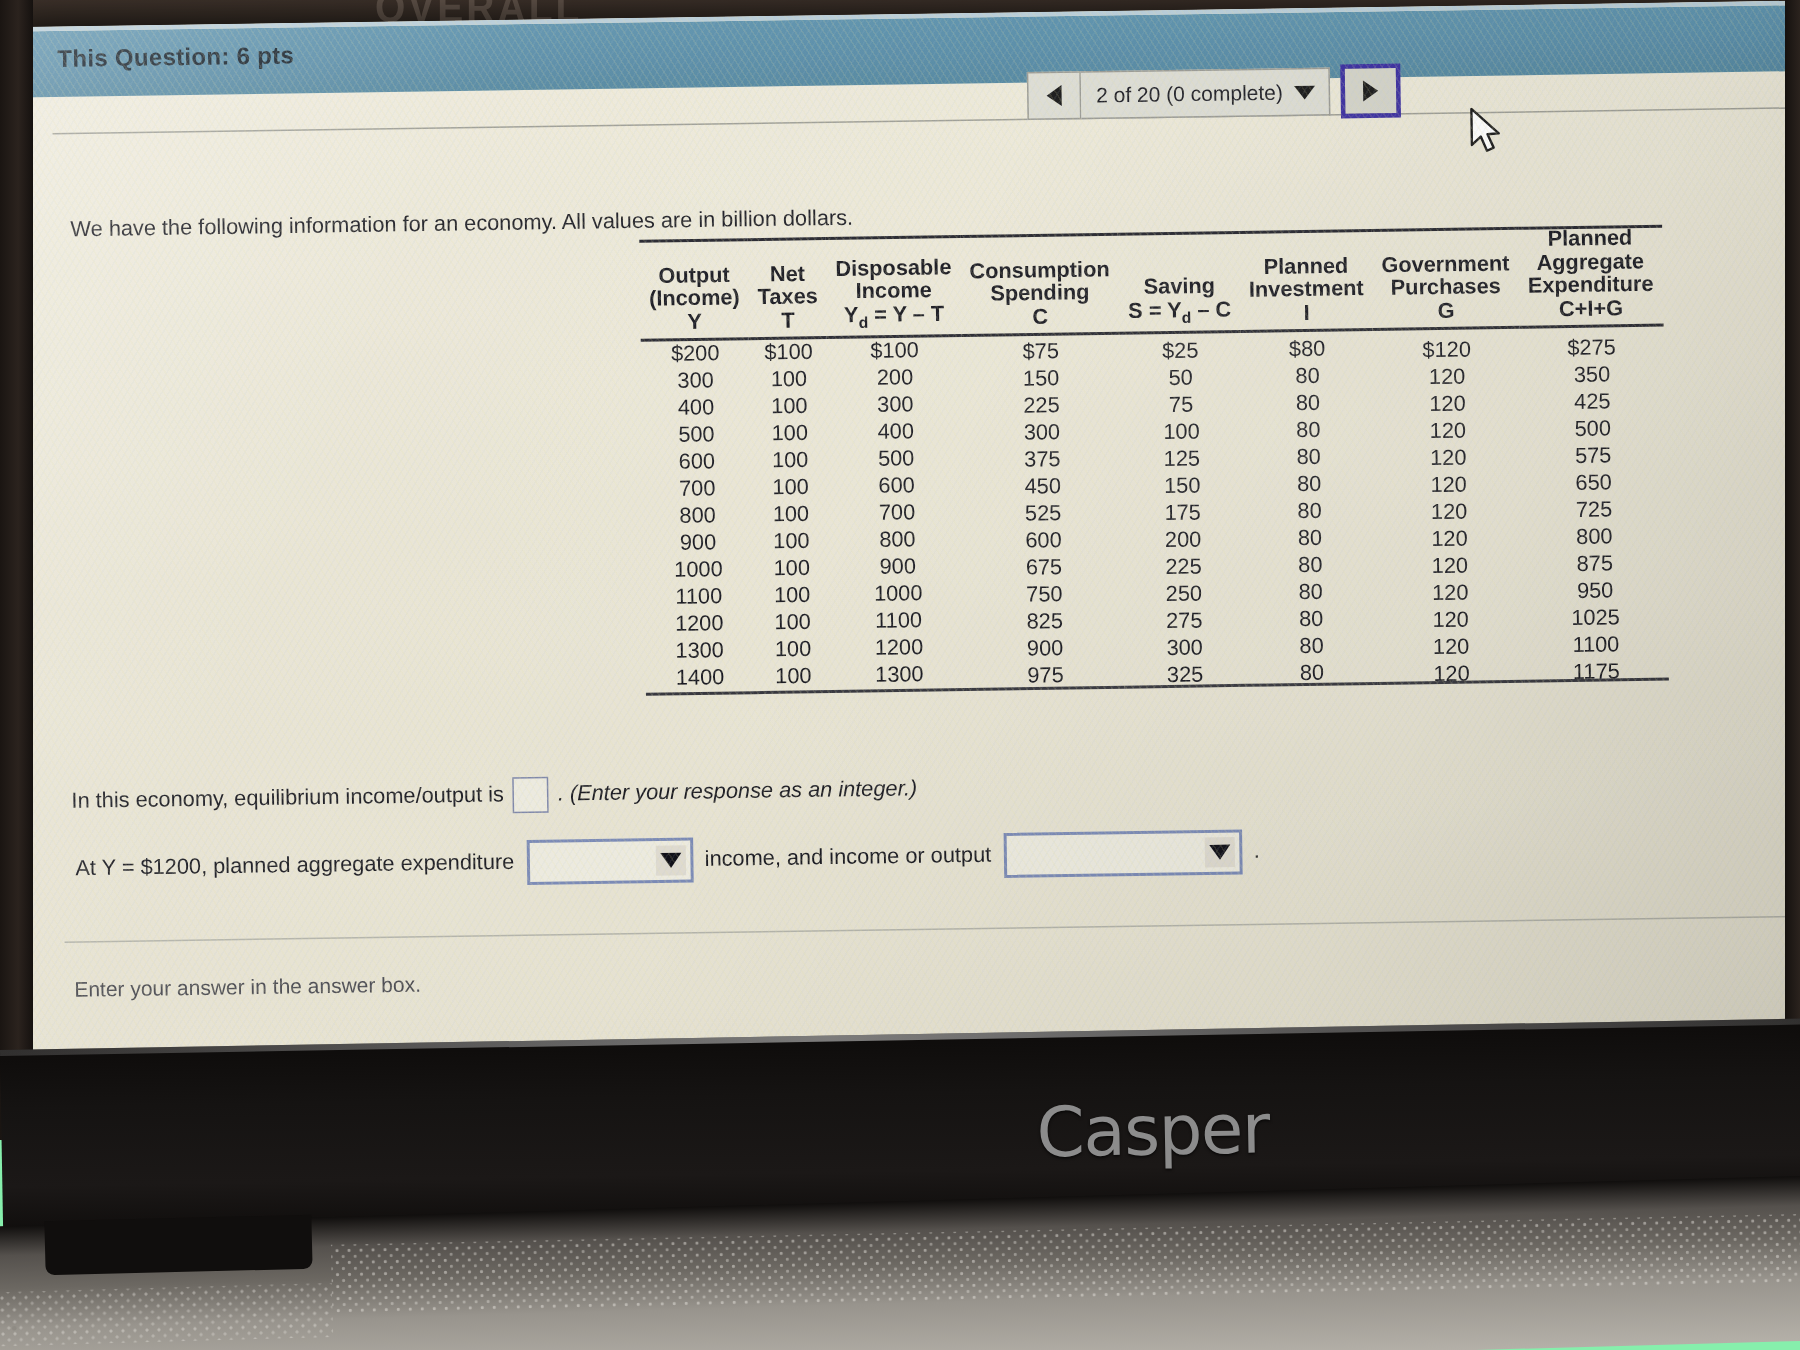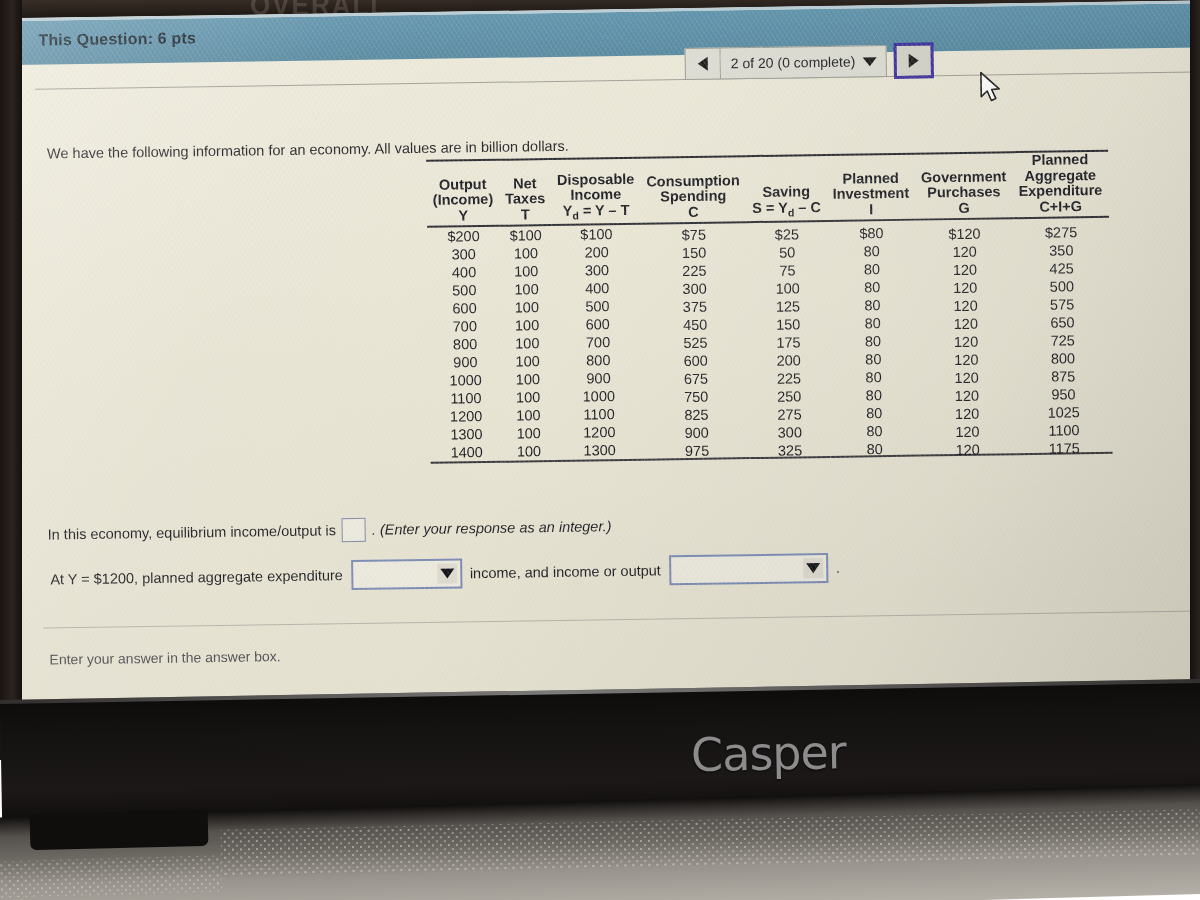--- a/index.html
+++ b/index.html
@@ -8,21 +8,21 @@
     width: 1200px; height: 900px;
     overflow: hidden;
     background: #000;
     font-family: "Liberation Sans", sans-serif;
   }
 
   
   #scene {
     position: relative;
     width: 1200px; height: 900px;
-    background: #ffffff;
+    background: #86efac;
     overflow: hidden;
   }
 
   
   #top-bezel-dark {
     position: absolute; left: 0; top: 0; width: 1200px; height: 24px;
     background: linear-gradient(180deg,#3b3029 0%, #2e2620 60%, #241d19 100%);
   }
   #ghost-text {
     position: absolute; left: 250px; top: -10px;

